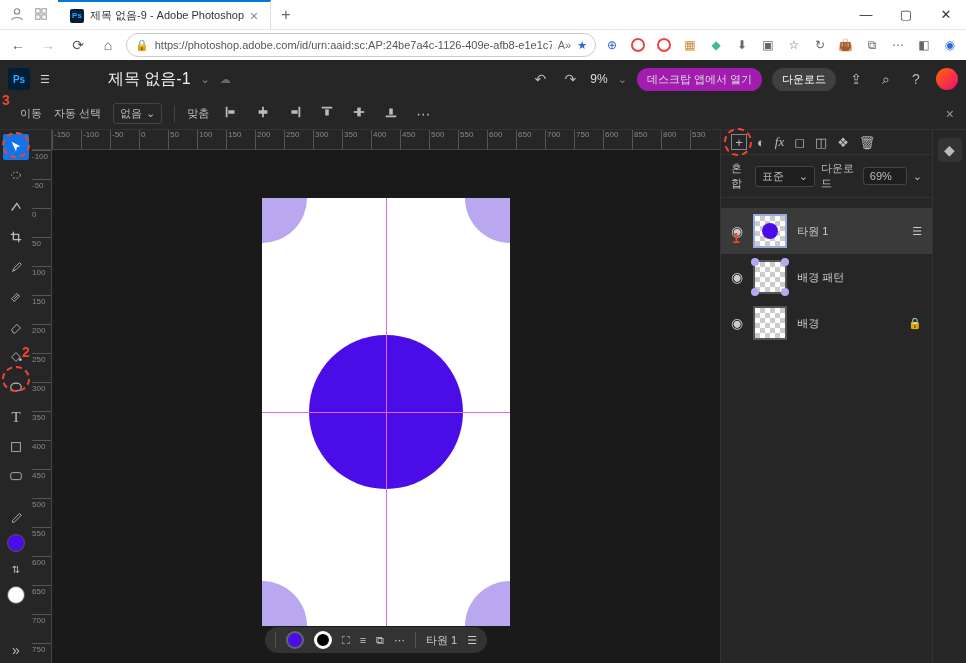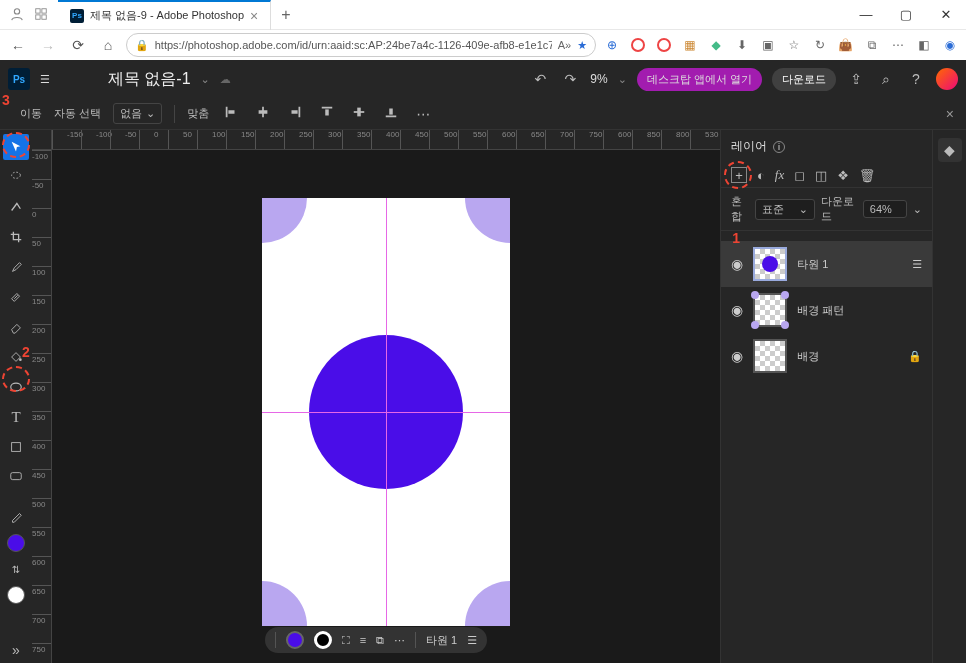--- a/index.html
+++ b/index.html
@@ -53,21 +53,21 @@
 .color-sw { width: 18px; height: 18px; border-radius: 50%; border: 1px solid #555;}
 
 
 .annot-circle { position: absolute; border: 2px dashed #e43; border-radius: 50%; pointer-events: none; z-index: 50;}
 .annot-num { position: absolute; color: #e43; font-weight: bold; font-size: 14px; z-index: 51;}
 
 
 .canvas-wrap { flex: 1; position: relative; background: #262626; display: flex; flex-direction: column;}
 .ruler-corner { position: absolute; left: 0; top: 0; width: 20px; height: 20px; background: #262626; border-right: 1px solid #444; border-bottom: 1px solid #444; z-index: 3;}
 .ruler-h { position: absolute; left: 20px; right: 0; top: 0; height: 20px; background: #262626; border-bottom: 1px solid #444; z-index: 2; overflow: hidden;}
-.ruler-h .tick { position: absolute; top: 0; bottom: 0; border-left: 1px solid #555; font-size: 8px; color: #888; padding-left: 14px;}
+.ruler-h .tick { position: absolute; top: 0; bottom: 0; border-left: 1px solid #555; font-size: 8px; color: #888; padding-left: 1px;}
 .ruler-v { position: absolute; left: 0; top: 20px; bottom: 0; width: 20px; background: #262626; border-right: 1px solid #444; z-index: 2; overflow: hidden;}
 .ruler-v .tick { position: absolute; left: 0; right: 0; border-top: 1px solid #555; font-size: 8px; color: #888; padding-top: 1px;}
 
 .canvas-viewport { position: absolute; left: 20px; top: 20px; right: 0; bottom: 0; background: #1a1a1a; display: flex; align-items: flex-start; justify-content: center; padding-top: 48px;}
 .artboard { width: 248px; height: 428px; background: #fff; position: relative;}
 .corner-arc { position: absolute; width: 90px; height: 90px; border-radius: 50%; background: #b9a7f0;}
 .arc-tl { top: -45px; left: -45px;} .arc-tr { top: -45px; right: -45px;}
 .arc-bl { bottom: -45px; left: -45px;} .arc-br { bottom: -45px; right: -45px;}
 .artboard-clip { position: absolute; inset: 0; overflow: hidden;}
 .main-circle { position: absolute; width: 154px; height: 154px; border-radius: 50%; background: #4a0de8; left: 50%; top: 50%; transform: translate(-50%,-50%);}
@@ -368,43 +368,39 @@
       <span>⋯</span>
       <div class="fb-sep"></div>
       <span>타원 1</span>
       <span>☰</span>
     </div>
   </div>
 
   <div class="right-panel">
     <div class="panel-main">
       <span class="annot-num" style="position:absolute; right:226px; top:100px;">1</span>
-      <div class="panel-header">
-        <span>레이어</span>
-        <span style="border:1px solid #888; border-radius:50%; width:12px; height:12px; display:inline-flex; align-items:center; justify-content:center; font-size:9px">i</span>
-      </div>
       <div class="panel-icons">
         <span style="border:1px solid #888; width:16px; height:16px; display:flex; align-items:center; justify-content:center">+</span>
         <div class="annot-circle" style="left:3px; top:-2px; width:28px; height:28px;"></div>
         <span>◐</span>
         <span style="font-style:italic; font-family:serif">fx</span>
         <span>◻</span>
         <span>◫</span>
         <span>❖</span>
         <span>🗑</span>
       </div>
       <div class="panel-row2">
         <span>혼합</span>
         <div class="panel-select">
           <span>표준</span>
           <span>⌄</span>
         </div>
         <span>다운로드</span>
         <div class="panel-select" style="min-width:44px">
-          <span>64%</span>
+          <span>69%</span>
         </div>
         <span>⌄</span>
       </div>
       <div class="layer-list">
         <div class="layer-row sel">
           <span class="eye">◉</span>
           <span class="thumb thumb-check" style="border-color:#9ad">
               <span class="thumb-circle" style="background:#4a0de8"></span>
             </span>
           <span class="layer-name">타원 1</span>

